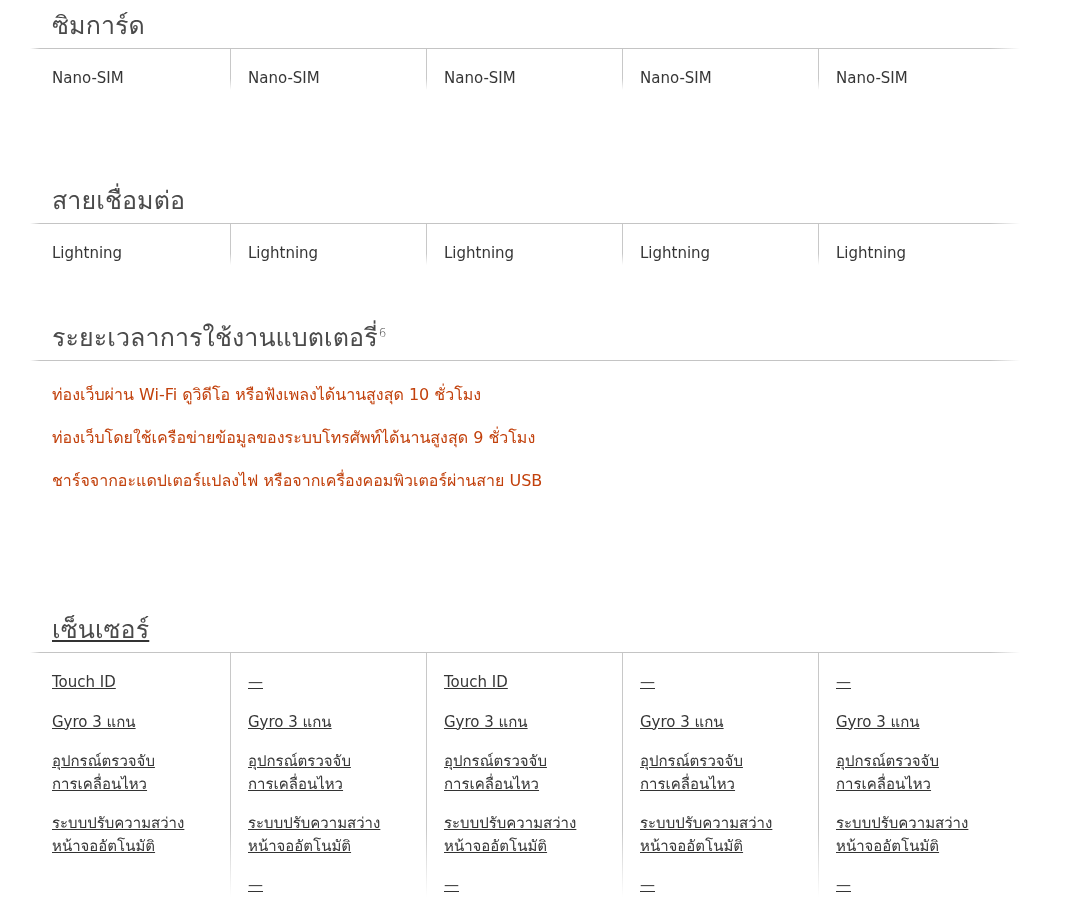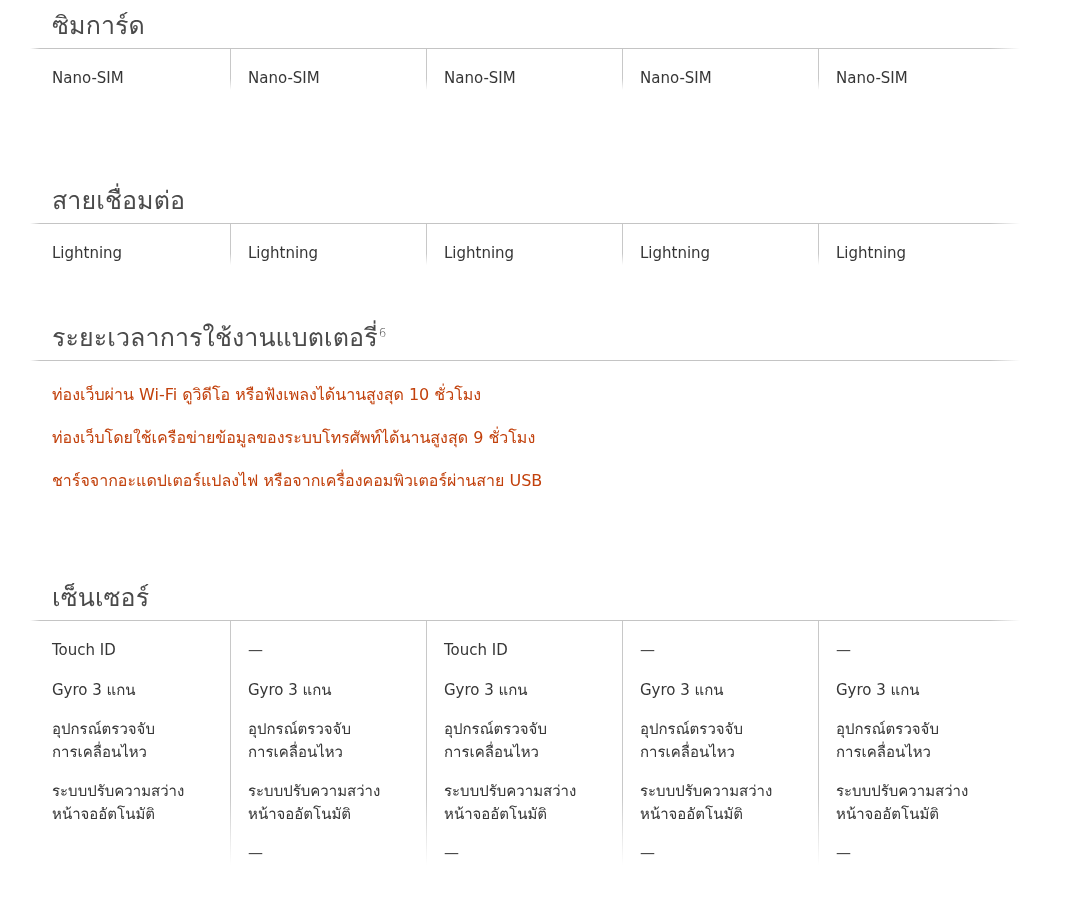--- a/index.html
+++ b/index.html
@@ -169,21 +169,21 @@
       </div>
       <div class="section" style="top: 322px;">
         <div class="section-title">ระยะเวลาการใช้งานแบตเตอรี่<sup>6</sup></div>
         <div class="rule"></div>
         <div class="prose">
           <p class="prose-line">ท่องเว็บผ่าน Wi-Fi ดูวิดีโอ หรือฟังเพลงได้นานสูงสุด 10 ชั่วโมง</p>
           <p class="prose-line">ท่องเว็บโดยใช้เครือข่ายข้อมูลของระบบโทรศัพท์ได้นานสูงสุด 9 ชั่วโมง</p>
           <p class="prose-line">ชาร์จจากอะแดปเตอร์แปลงไฟ หรือจากเครื่องคอมพิวเตอร์ผ่านสาย USB</p>
         </div>
       </div>
-      <div class="section" style="top: 582px;">
+      <div class="section" style="top: 614px; text-decoration: underline;">
         <div class="section-title">เซ็นเซอร์</div>
         <div class="rule"></div>
         <div class="cols">
           <div class="col">
             <p class="cell-line">Touch ID</p>
             <p class="cell-line">Gyro 3 แกน</p>
             <p class="cell-line">อุปกรณ์ตรวจจับ
 การเคลื่อนไหว</p>
             <p class="cell-line">ระบบปรับความสว่าง
 หน้าจออัตโนมัติ</p>

